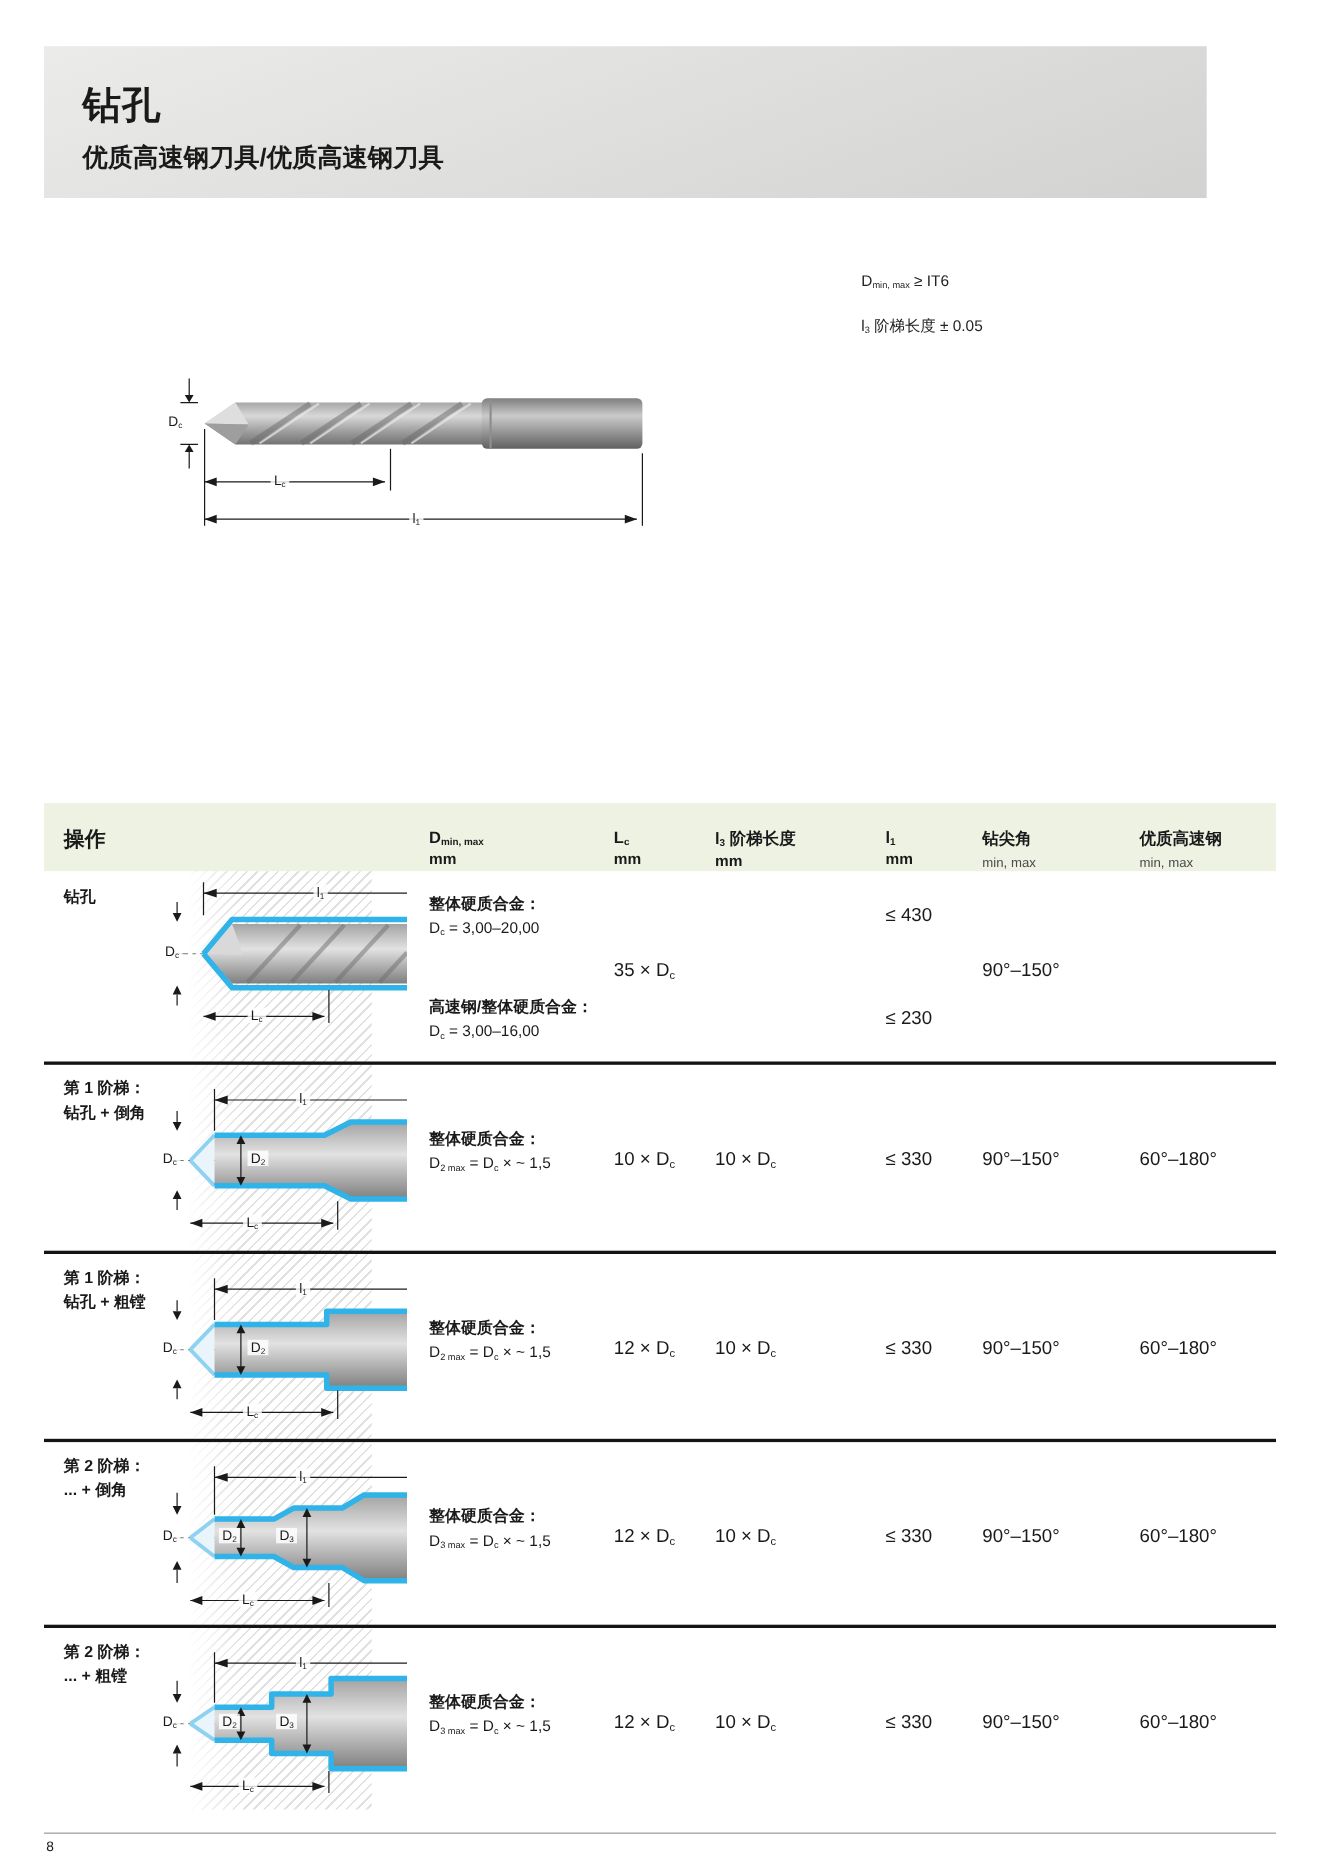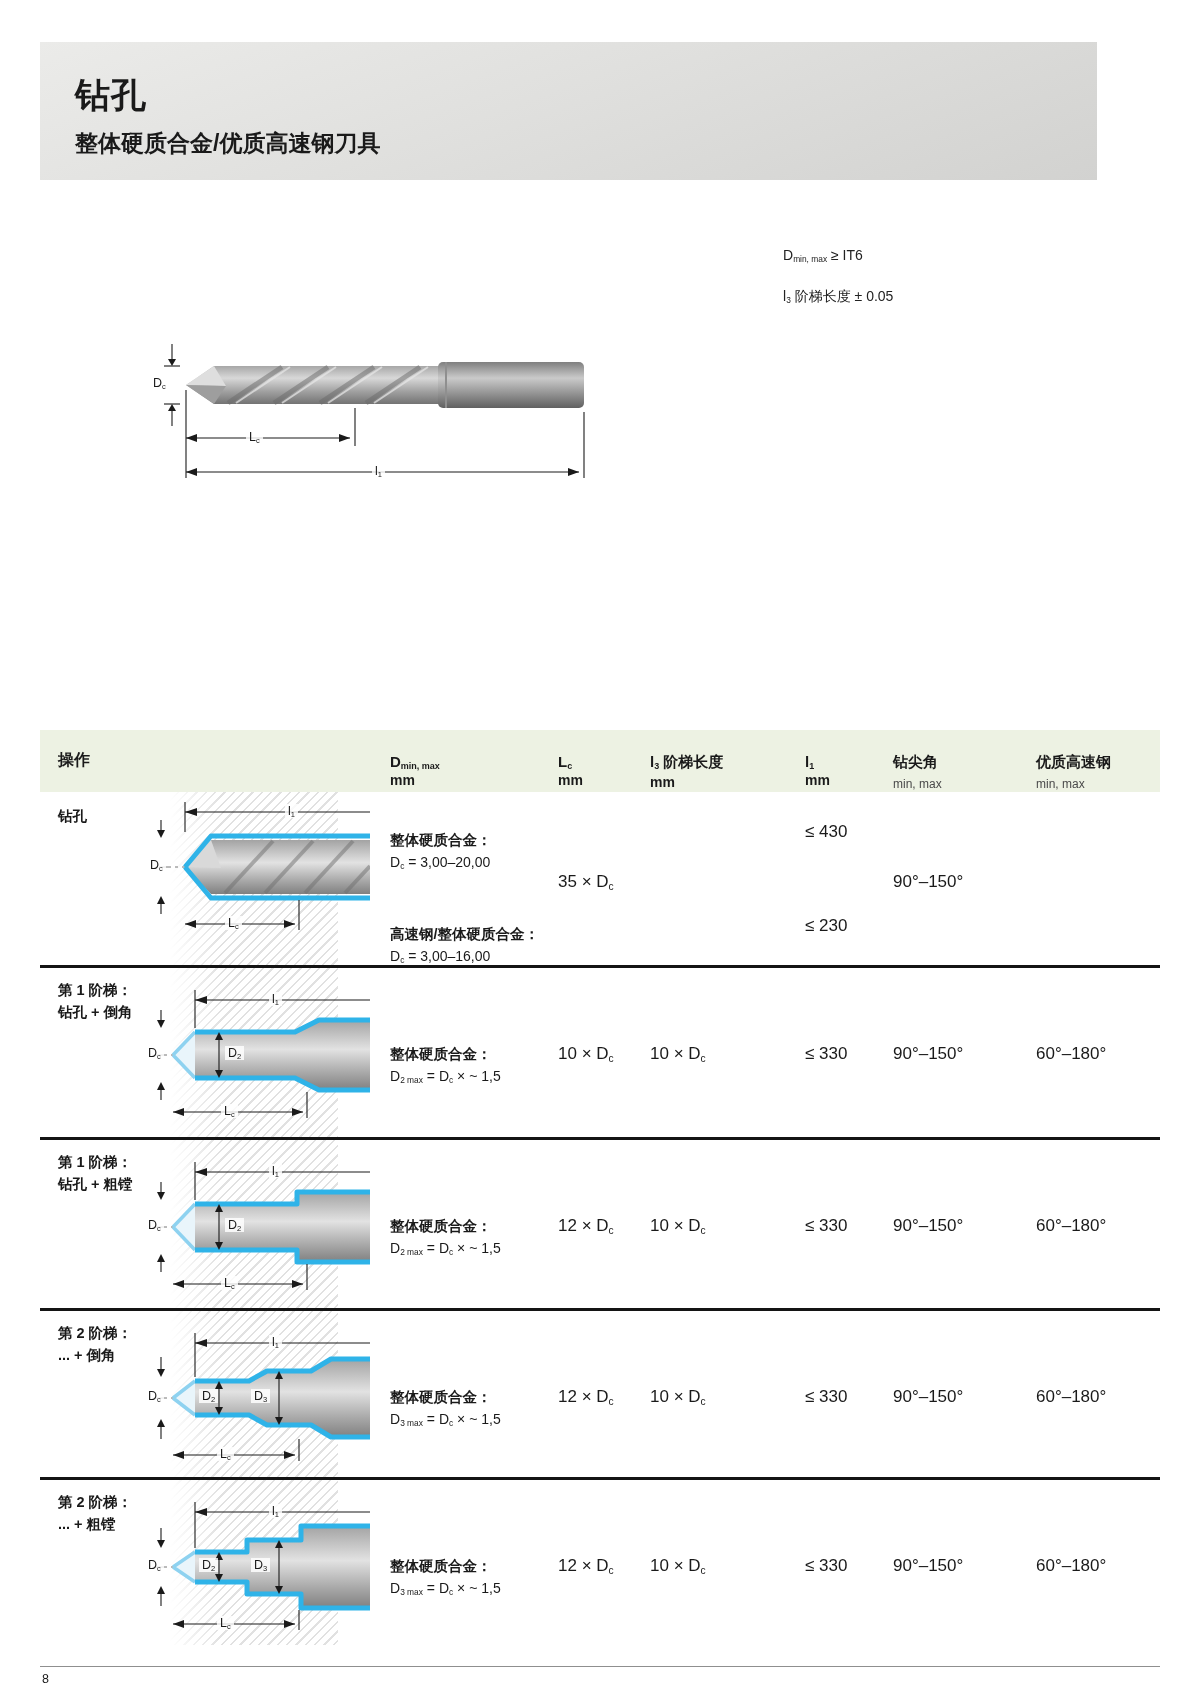--- a/index.html
+++ b/index.html
@@ -41,46 +41,46 @@
     background:linear-gradient(90deg,#ffffff 0%,rgba(255,255,255,0) 30%);
   }
 
   
   .thead {
     position:absolute; left:40px; top:730px; width:1120px; height:62px;
     background:#edf2e3; z-index:2;
     display:grid; grid-template-columns:350px 168px 92px 155px 88px 143px 124px;
   }
   .hcell { padding-top:23px; }
-  .hcell-op { padding:20px 0 4px 18px; font-weight:bold; font-size:16px; }
+  .hcell-op { padding:20px 0 4px 18px; font-weight:bold; font-size:19px; }
   .hsym { font-weight:bold; font-size:15px; }
   .hunit { font-weight:bold; font-size:14px; margin-top:2px; }
   .hrange { font-weight:normal; font-size:12px; color:#4a4a4a; margin-top:5px; }
 
   .row { position:absolute; left:40px; width:1120px; z-index:1; }
   .divider { position:absolute; left:40px; width:1120px; height:3px; background:#141414; z-index:3; }
 
   .rlabel { position:absolute; left:18px; font-size:14.5px; font-weight:600; line-height:1.5; z-index:2; }
   .diagram { position:absolute; left:105px; width:225px; height:142px; z-index:2; }
-  .entry { position:absolute; left:350px; z-index:2;margin-top:19px; }
+  .entry { position:absolute; left:350px; z-index:2; }
   .entry-title { font-size:14.5px; font-weight:bold; }
   .entry-formula { font-size:14px; margin-top:4px; }
   .val { position:absolute; font-size:17px; z-index:2; white-space:nowrap; }
 
   .footer-rule { position:absolute; left:40px; top:1666px; width:1120px; height:1px; background:#8f8f8f; }
   .pagenum { position:absolute; left:42px; top:1672px; font-size:12.5px; }
 
   svg { display:block; }
 </style>
 </head>
 <body>
 
 <div class="band">
   <div class="band-title">钻孔</div>
-  <div class="band-sub">整体硬质合金/优质高速钢刀具</div>
+  <div class="band-sub">优质高速钢刀具/优质高速钢刀具</div>
 </div>
 
 <div class="tol">
   <div class="tol-line">D<sub>min, max</sub> ≥ IT6</div>
   <div class="tol-line">l<sub>3</sub> 阶梯长度 ± 0.05</div>
 </div>
 
 <div class="figure">
   <svg width="460" height="150" viewBox="0 0 460 150">
     <defs>

